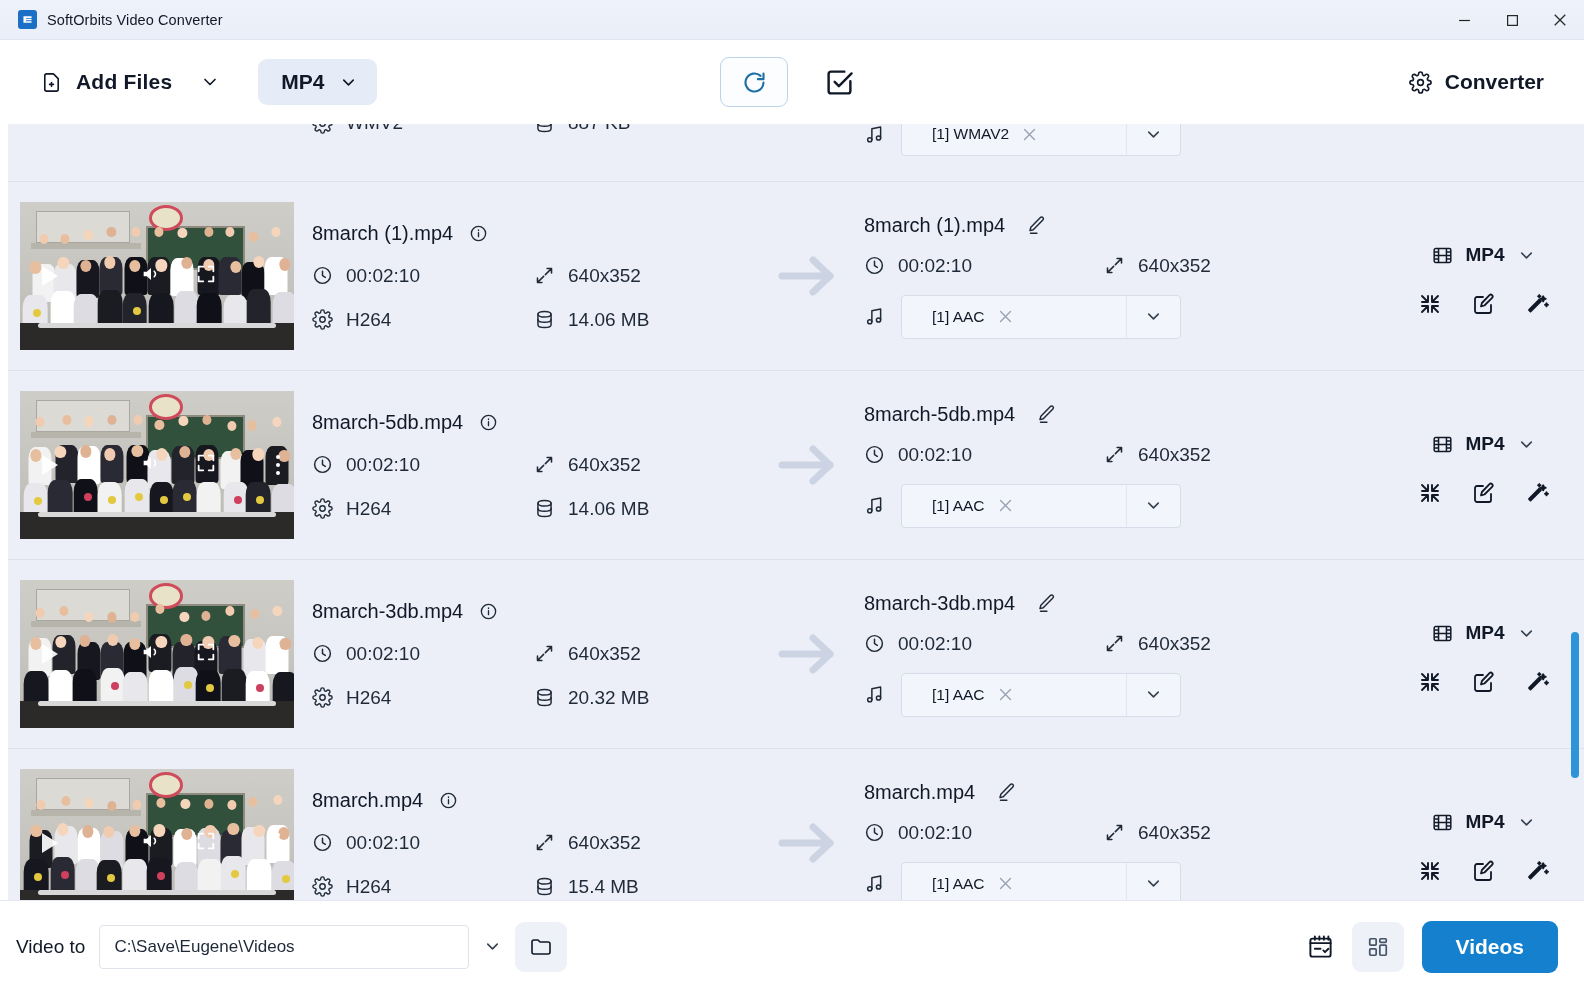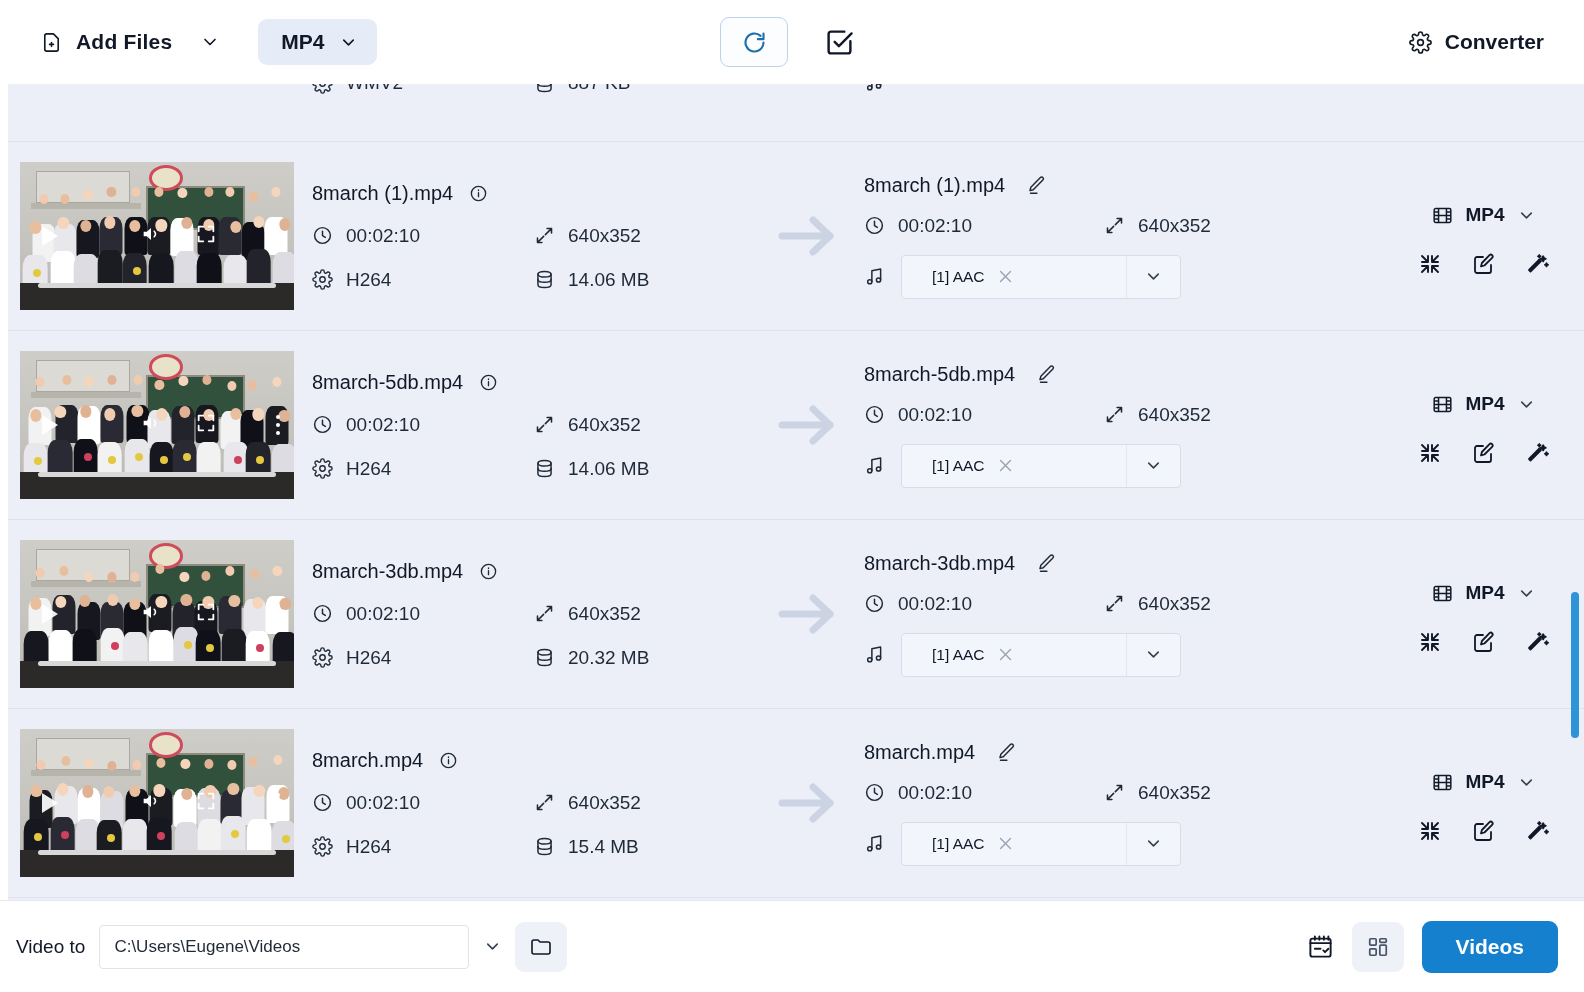--- a/index.html
+++ b/index.html
@@ -240,20 +240,47 @@
     font-size: 21px; font-weight: bold;
     display: flex; align-items: center; justify-content: center;
   }
   .ic { display: inline-flex; }
 </style>
 </head>
 <body>
 
 <div class="app">
 
+  <div class="titlebar">
+    <div class="title-left">
+      <span class="app-logo">
+        <svg width="13" height="13" viewBox="0 0 16 16">
+            <path d="M3 4h10v2H6v1h7v2H6v1h7v2H3z" fill="#fff"></path>
+          </svg>
+      </span>
+      <span class="app-title">SoftOrbits Video Converter</span>
+    </div>
+    <div class="win-btns">
+      <span class="win-btn">
+        <svg width="13" height="13" viewBox="0 0 12 12">
+            <path d="M1 6h10" stroke="#222" stroke-width="1.1"></path>
+          </svg>
+      </span>
+      <span class="win-btn">
+        <svg width="13" height="13" viewBox="0 0 12 12">
+            <rect x="1.5" y="1.5" width="9" height="9" fill="none" stroke="#222" stroke-width="1.1"></rect>
+          </svg>
+      </span>
+      <span class="win-btn close">
+        <svg width="14" height="14" viewBox="0 0 12 12">
+            <path d="M1.5 1.5l9 9M10.5 1.5l-9 9" stroke="currentColor" stroke-width="1.15"></path>
+          </svg>
+      </span>
+    </div>
+  </div>
 
   <div class="toolbar">
     <div class="tb-left">
       <div class="addfiles">
         <span class="ic">
           <svg width="23" height="23" viewBox="0 0 24 24" fill="none" stroke="#111827" stroke-width="1.7" stroke-linecap="round" stroke-linejoin="round">
             <path d="M14 3H7a2 2 0 0 0-2 2v14a2 2 0 0 0 2 2h10a2 2 0 0 0 2-2V8z"></path>
             <path d="M10 14h4M12 12v4"></path>
           </svg>
         </span>
@@ -338,20 +365,35 @@
     <div class="arrowcol"></div>
     <div class="dst" style="padding-top:0">
       <div class="audio-line" style="margin-top:-12px">
         <span class="ic">
                 <svg width="21" height="21" viewBox="0 0 24 24" fill="none" stroke="#1f2937" stroke-width="1.7" stroke-linecap="round" stroke-linejoin="round">
                   <path d="M9 18V5.5l10-2V16"></path>
                   <circle cx="6.6" cy="18" r="2.4"></circle>
                   <circle cx="16.6" cy="16" r="2.4"></circle>
                 </svg>
               </span>
+        <div class="audio-field">
+          <span class="audio-chip">
+            <span>[1] WMAV2</span>
+            <span class="ic">
+                    <svg width="17" height="17" viewBox="0 0 24 24" fill="none" stroke="#9aa3b4" stroke-width="2" stroke-linecap="round">
+                      <path d="M5 5l14 14M19 5L5 19"></path>
+                    </svg>
+                  </span>
+          </span>
+          <span class="audio-caret">
+                  <svg width="19" height="19" viewBox="0 0 24 24" fill="none" stroke="#374151" stroke-width="2" stroke-linecap="round" stroke-linejoin="round">
+                    <path d="M6 9l6 6 6-6"></path>
+                  </svg>
+                </span>
+        </div>
       </div>
     </div>
     <div class="acts"></div>
   </div>
   <div class="row ">
     <div class="thumb">
       <div class="photo">
     <div class="ph-wall"></div>
     <div class="ph-cab"></div>
               <div class="ph-shelf"></div>
@@ -1479,21 +1521,21 @@
   </div>
       </div>
     <div class="scrollbar">
       <div class="sb-thumb" id="sb-thumb" style="top: 508px; height: 146px; background: rgb(46, 148, 216);"></div>
     </div>
   </div>
 
   <div class="bottom">
     <span class="saveto-lbl">Video to</span>
     <div class="path-input">
-      <span title="Output folder">C:\Users\Eugene\Videos</span>
+      <span title="Output folder">C:\Save\Eugene\Videos</span>
     </div>
     <div class="path-caret">
       <span class="ic">
         <svg width="19" height="19" viewBox="0 0 24 24" fill="none" stroke="#374151" stroke-width="2" stroke-linecap="round" stroke-linejoin="round">
             <path d="M6 9l6 6 6-6"></path>
           </svg>
       </span>
     </div>
     <div class="folder-btn">
       <span class="ic">

